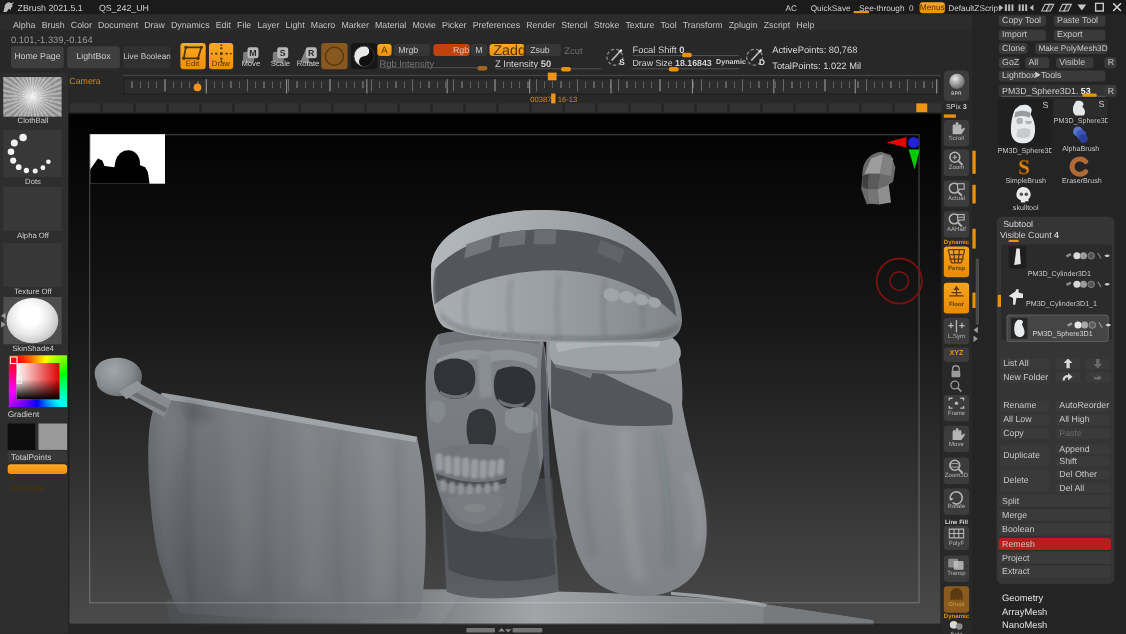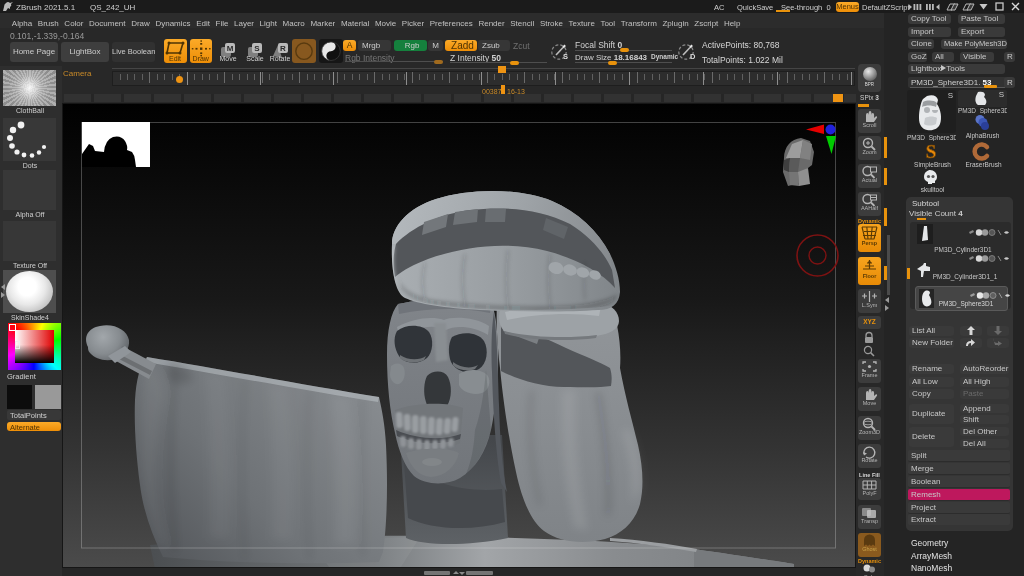--- a/index.html
+++ b/index.html
@@ -138,23 +138,23 @@
   <div class="abs" style="left:318.5px;top:10.5px;width:24px;height:24.5px;background:#161616;border-radius:3px;">
     <svg width="24" height="24.5" viewBox="0 0 24 24.5">
       <circle cx="12" cy="12.2" r="9.3" fill="#101010"></circle>
       <path d="M12 2.9 A9.3 9.3 0 0 0 12 21.5 A4.65 4.65 0 0 1 12 12.2 A4.65 4.65 0 0 0 12 2.9 Z" fill="#e8e8e8"></path>
       <circle cx="12" cy="12.2" r="9.3" fill="none" stroke="#3a3a3a" stroke-width="0.8"></circle>
     </svg>
   </div>
 
   <div class="obtn" style="left:343px;top:12px;width:13px;height:11px;font-size:8.5px;text-align:center;line-height:11px;">A</div>
   <div class="tbtn" style="left:358px;top:12px;width:33px;height:11px;line-height:11px;background:#363636;text-align:left;padding-left:4px;box-sizing:border-box;">Mrgb</div>
-  <div class="tbtn" style="left:393.5px;top:12px;width:33px;height:11px;line-height:11px;background:#15803d;text-align:center;padding-left:4px;box-sizing:border-box;">Rgb</div>
+  <div class="tbtn" style="left:393.5px;top:12px;width:33px;height:11px;line-height:11px;background:#c2410c;text-align:right;padding-left:4px;box-sizing:border-box;">Rgb</div>
   <div class="tbtn" style="left:428px;top:12px;width:15px;height:11px;line-height:11px;background:#363636;">M</div>
-  <div class="obtn" style="left:444.5px;top:12px;width:32px;height:11px;font-size:10px;line-height:11px;text-align:center;padding-left:4px;box-sizing:border-box;">Zadd</div>
+  <div class="obtn" style="left:444.5px;top:12px;width:32px;height:11px;font-size:13px;line-height:11px;text-align:center;padding-left:4px;box-sizing:border-box;">Zadd</div>
   <div class="tbtn" style="left:478px;top:12px;width:32px;height:11px;line-height:11px;background:#363636;text-align:left;padding-left:4px;box-sizing:border-box;">Zsub</div>
   <span class="abs" style="left:513px;top:13px;font-size:8.5px;color:#6f6f6f;">Zcut</span>
 
   <span class="abs" style="left:345px;top:24.5px;font-size:8.5px;color:#777777;">Rgb Intensity</span>
   <div class="abs" style="left:345px;top:33px;width:98px;height:1px;background:#4e4e4e;"></div>
   <div class="abs" style="left:434px;top:31.5px;width:9px;height:4px;background:#a06a1e;border-radius:2px;"></div>
   <span class="abs" style="left:450px;top:24.5px;font-size:8.5px;color:#d2d2d2;">Z Intensity <b>50</b></span>
   <div class="abs" style="left:450px;top:34px;width:97px;height:1px;background:#4e4e4e;"></div>
   <div class="abs" style="left:510px;top:32.5px;width:9px;height:4px;background:#e8920c;border-radius:2px;"></div>
 
@@ -224,21 +224,21 @@
     <div class="abs" style="left:7px;top:18px;width:5px;height:8px;border:1.2px solid #eee;box-sizing:border-box;"></div>
   </div>
   <div class="abs" style="left:7px;top:306px;font-size:7.5px;color:#cfcfcf;">Gradient</div>
 
   <div class="abs" style="left:7px;top:319px;width:25px;height:24px;background:#0c0c0c;"></div>
   <div class="abs" style="left:35px;top:319px;width:26px;height:24px;background:#999999;"></div>
   <div class="abs" style="left:7px;top:344px;width:54px;height:9.5px;background:#383838;border-radius:2px;">
     <div style="font-size:7.5px;color:#cfcfcf;padding:1px 0 0 3px;">TotalPoints</div>
   </div>
   <div class="abs obtn" style="left:7px;top:355.5px;width:54px;height:9.5px;font-size:7.5px;">
-      <div style="padding:1px 0 0 3px;">Alternate</div>
+      <div style="padding:1px 0 0 3px;margin-top:16px;">Alternate</div>
     </div>
 
   <svg class="abs" style="left:0;top:218px;" width="6" height="14" viewBox="0 0 6 14">
       <path d="M5 0 L1 3 L5 6 Z" fill="#9a9a9a"></path>
       <path d="M1 8 L5 11 L1 14 Z" fill="#9a9a9a"></path>
     </svg>
 </div>
 
 <div class="abs" id="timeline" style="left:62px;top:66px;width:794px;height:37px;background:#282828;">
   <span class="abs" style="left:1px;top:3px;font-size:8px;color:#c98a28;">Camera</span>
@@ -757,21 +757,21 @@
   <div class="rbtn" style="left:76px;top:376px;width:43px;color:#6a6a6a;">Paste</div>
   <div class="rbtn" style="left:25px;top:390.5px;width:39px;height:20px;line-height:20px;">Duplicate</div>
   <div class="rbtn" style="left:76px;top:390.5px;width:43px;height:9px;line-height:9px;">Append</div>
   <div class="rbtn" style="left:76px;top:401.5px;width:43px;height:9px;line-height:9px;">Shift</div>
   <div class="rbtn" style="left:25px;top:413.5px;width:39px;height:20px;line-height:20px;">Delete</div>
   <div class="rbtn" style="left:76px;top:413.5px;width:43px;height:9px;line-height:9px;">Del Other</div>
   <div class="rbtn" style="left:76px;top:425.5px;width:43px;height:9px;line-height:9px;">Del All</div>
   <div class="rbtn" style="left:24px;top:436.5px;width:96px;height:11px;line-height:11px;background:#3a3a3a;border-bottom:1px solid #2c2c2c;border-radius:2px;">Split</div>
   <div class="rbtn" style="left:24px;top:449.5px;width:96px;height:11px;line-height:11px;background:#3a3a3a;border-bottom:1px solid #2c2c2c;border-radius:2px;">Merge</div>
   <div class="rbtn" style="left:24px;top:462.5px;width:96px;height:11px;line-height:11px;background:#3a3a3a;border-bottom:1px solid #2c2c2c;border-radius:2px;">Boolean</div>
-  <div class="rbtn" style="left:24px;top:475.5px;width:96px;height:11px;line-height:11px;background:#be185d;border-bottom:1px solid #2c2c2c;border-radius:2px;">Remesh</div>
+  <div class="rbtn" style="left:24px;top:475.5px;width:96px;height:11px;line-height:11px;background:#b91c1c;border-bottom:1px solid #2c2c2c;border-radius:2px;">Remesh</div>
   <div class="rbtn" style="left:24px;top:488.5px;width:96px;height:11px;line-height:11px;background:#3a3a3a;border-bottom:1px solid #2c2c2c;border-radius:2px;">Project</div>
   <div class="rbtn" style="left:24px;top:500.5px;width:96px;height:11px;line-height:11px;background:#3a3a3a;border-radius:2px;">Extract</div>
   <div class="abs" style="left:27px;top:525px;font-size:8.5px;color:#e2e2e2;">Geometry</div>
   <div class="abs" style="left:27px;top:537.5px;font-size:8.5px;color:#e2e2e2;">ArrayMesh</div>
   <div class="abs" style="left:27px;top:550px;font-size:8.5px;color:#e2e2e2;">NanoMesh</div>
 
   <div class="abs" style="left:0;top:124px;width:3px;height:21px;background:#e8920c;"></div>
   <div class="abs" style="left:0;top:155px;width:3px;height:17px;background:#e8920c;"></div>
   <div class="abs" style="left:0;top:195px;width:3px;height:18px;background:#e8920c;"></div>
   <div class="abs" style="left:0;top:253px;width:3px;height:14px;background:#e8920c;"></div>

